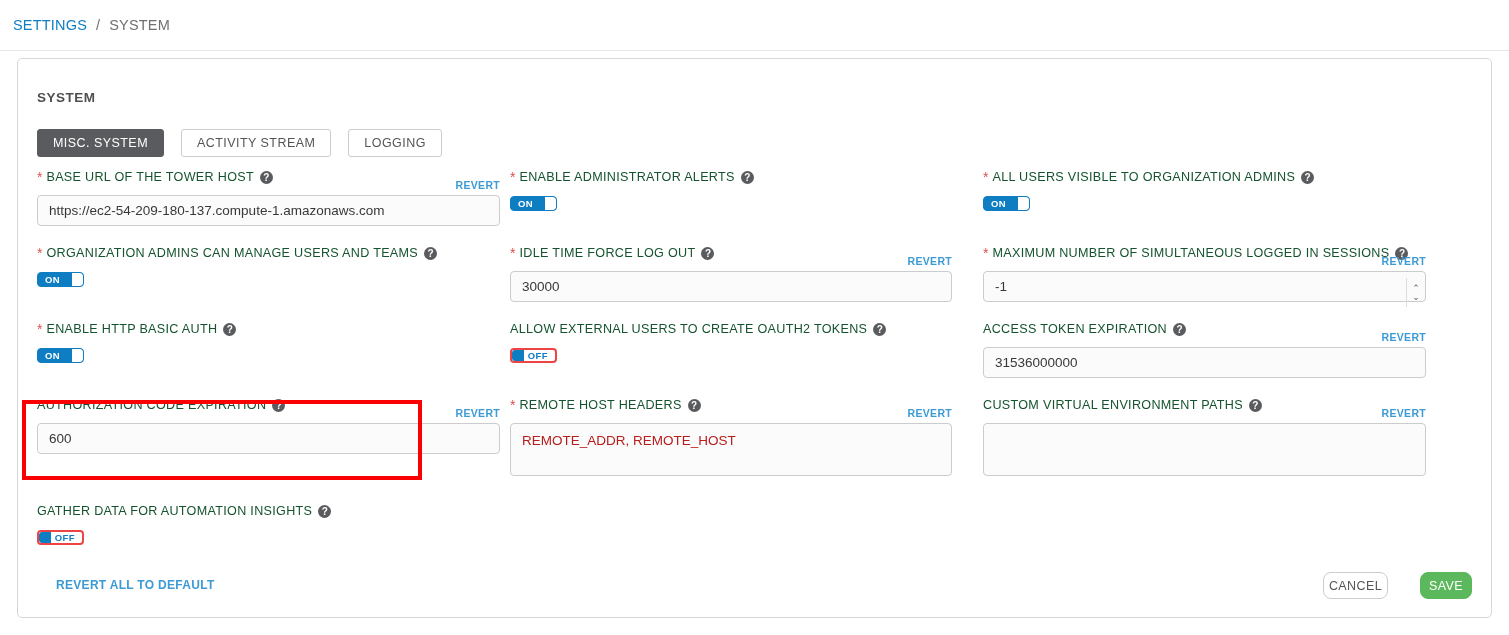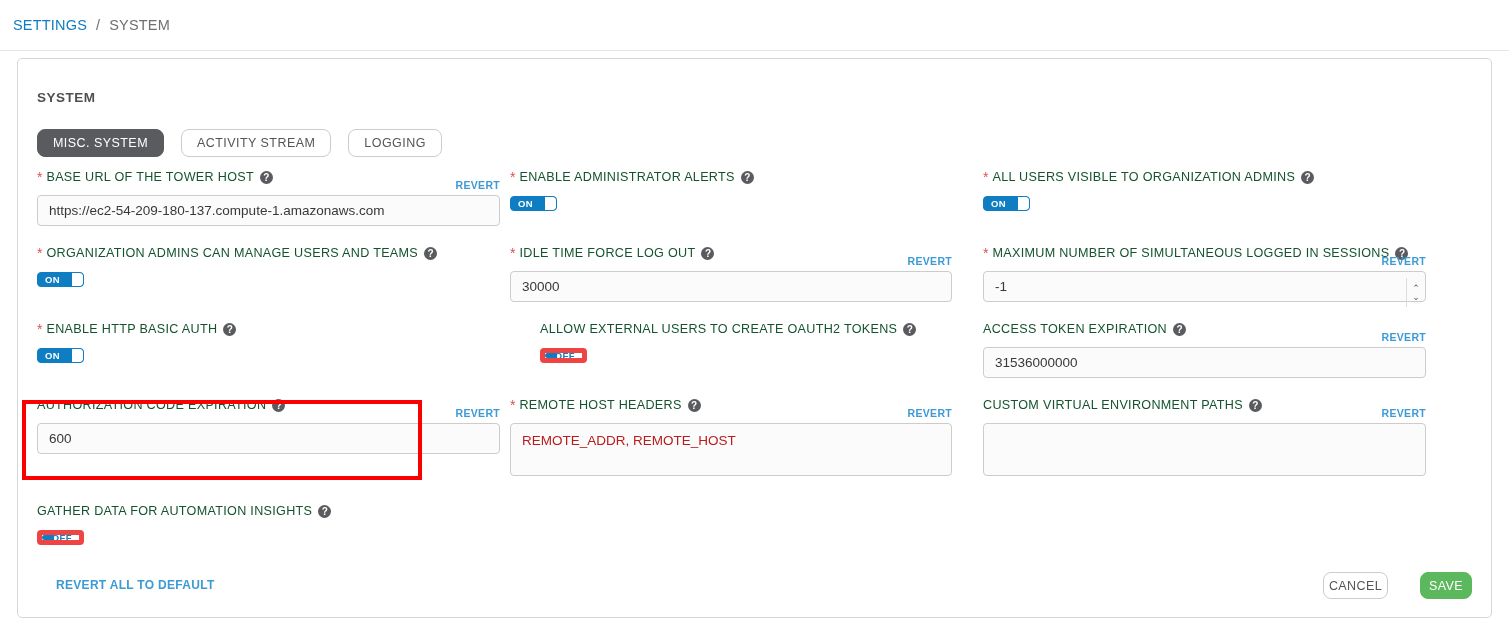--- a/index.html
+++ b/index.html
@@ -41,21 +41,21 @@
     font-size: 13.5px; font-weight: bold; color: #505050;
     letter-spacing: .5px;
   }
 
   
   .tabs { position: absolute; left: 19px; top: 70px; display: flex; gap: 17px; }
   .tab {
     height: 28px; padding: 0 15px;
     display: flex; align-items: center; justify-content: center;
     font-size: 12.5px; letter-spacing: .45px;
-    border-radius: 8px; cursor: pointer; white-space: nowrap;
+    border-radius: 3px; cursor: pointer; white-space: nowrap;
   }
   .tab.active { background: #5a5b5e; color: #ffffff; border: 1px solid #5a5b5e; }
   .tab.inactive { background: #ffffff; color: #555555; border: 1px solid #cccccc; }
 
   
   .form-area { position: absolute; left: 0; top: 110px; width: 1475px; }
   .field { position: absolute; }
   .col1 { left: 19px; width: 463px; }
   .col2 { left: 492px; width: 442px; }
   .col3 { left: 965px; width: 443px; }
@@ -107,21 +107,21 @@
     resize: none; outline: none; line-height: 17px;
   }
 
   
   .toggle {
     margin-top: 7px; width: 47px; height: 15px;
     border-radius: 4px; position: relative; cursor: pointer;
     display: block; overflow: hidden;
   }
   .toggle.on { background: #0f7dc2; border: 1px solid #0f7dc2; }
-  .toggle.off { background: #ffffff; border: 5px solid #ef4444; }
+  .toggle.off { background: #ffffff; border: 2px solid #ef4444; }
   .toggle .t-text {
     position: absolute; top: 0; height: 100%;
     display: flex; align-items: center;
     font-size: 9.5px; font-weight: bold; letter-spacing: .4px;
   }
   .toggle.on .t-text { left: 7px; color: #ffffff; }
   .toggle.off .t-text { right: 7px; color: #0f7dc2; }
   .toggle .knob { position: absolute; top: 0; width: 12px; height: 100%; }
   .toggle.on .knob { right: 0; background: #ffffff; border-left: 1px solid #0f7dc2; border-radius: 0 3px 3px 0;}
   .toggle.off .knob { left: 0; background: #0f7dc2; border-radius: 3px 0 0 3px; }
@@ -245,21 +245,21 @@
     <div class="field col2" style="top:76px;">
       <div class="label-row">
         <span class="req">*</span>
         <span class="lbl">IDLE TIME FORCE LOG OUT</span>
         <span class="help-icon">?</span>
         <span class="revert">REVERT</span>
       </div>
       <input class="inp" type="text" value="30000" style="">
     </div>
 
-    <div class="field col2" style="top:152px;margin-left:30px;">
+    <div class="field col2" style="top:152px;">
       <div class="label-row">
         <span class="lbl">ALLOW EXTERNAL USERS TO CREATE OAUTH2 TOKENS</span>
         <span class="help-icon">?</span>
       </div>
       <div class="toggle off">
         <span class="t-text">OFF</span>
         <span class="knob"></span>
       </div>
     </div>
 

